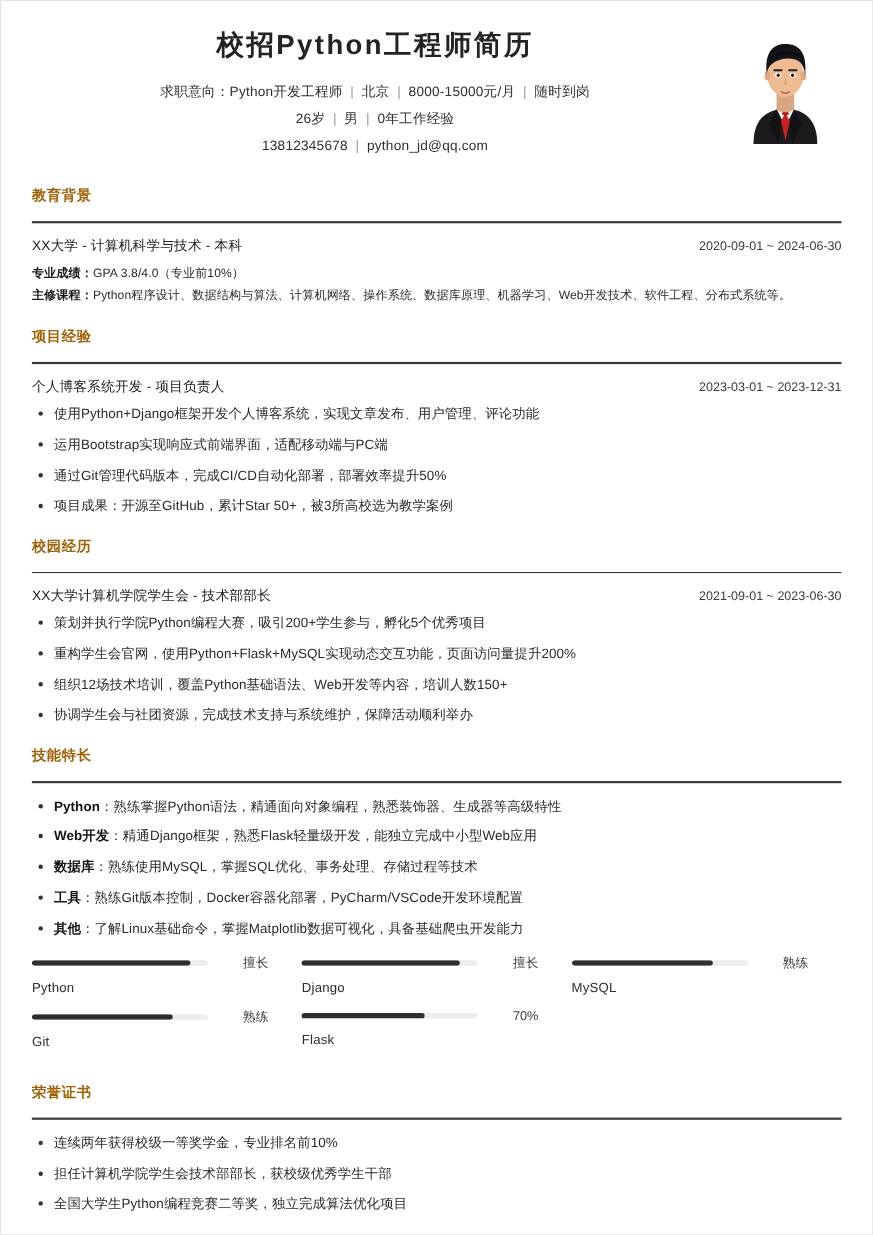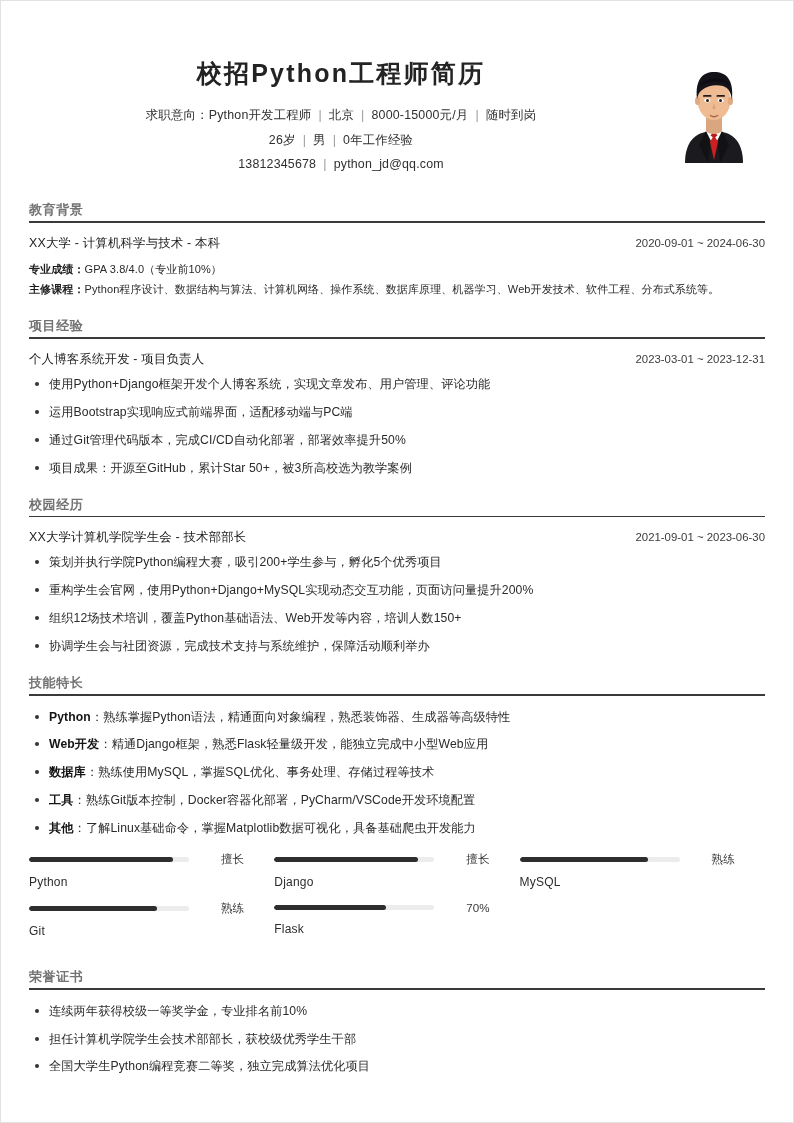--- a/index.html
+++ b/index.html
@@ -18,21 +18,20 @@
     overflow: hidden;
     padding: 0 28px;
   }
 
   
   .header {
     position: relative;
     padding-top: 16px;
     padding-bottom: 6px;
     min-height: 132px;
-    margin-top: 32px;
   }
   .header-center {
     text-align: center;
     padding-right: 120px;
     padding-left: 8px;
   }
   .resume-title {
     font-size: 25px;
     font-weight: bold;
     color: #232323;
@@ -63,23 +62,23 @@
     background: #fdfdfd;
     overflow: hidden;
   }
   .avatar svg { display: block; width: 100%; height: 100%; }
 
   
   .section { margin-top: 18px; }
   .section-head {
     font-size: 13px;
     font-weight: bold;
-    color: #737373;
+    color: #a16207;
     letter-spacing: .6px;
-    padding-bottom: 2px;
+    padding-bottom: 14px;
   }
   .section-rule {
     height: 1.6px;
     background: #3a3a3a;
     width: 100%;
     margin-bottom: 12px;
   }
 
   .entry { margin-bottom: 4px; }
   .entry-top {
@@ -266,21 +265,21 @@
   <div class="section">
     <div class="section-head">校园经历</div>
     <div class="section-rule"></div>
     <div class="entry">
       <div class="entry-top">
         <div class="entry-title">XX大学计算机学院学生会 - 技术部部长</div>
         <div class="entry-date">2021-09-01 ~ 2023-06-30</div>
       </div>
       <ul class="bullets">
         <li>策划并执行学院Python编程大赛，吸引200+学生参与，孵化5个优秀项目</li>
-        <li>重构学生会官网，使用Python+Django+MySQL实现动态交互功能，页面访问量提升200%</li>
+        <li>重构学生会官网，使用Python+Flask+MySQL实现动态交互功能，页面访问量提升200%</li>
         <li>组织12场技术培训，覆盖Python基础语法、Web开发等内容，培训人数150+</li>
         <li>协调学生会与社团资源，完成技术支持与系统维护，保障活动顺利举办</li>
       </ul>
     </div>
   </div>
 
   <div class="section">
     <div class="section-head">技能特长</div>
     <div class="section-rule"></div>
     <ul class="bullets">

